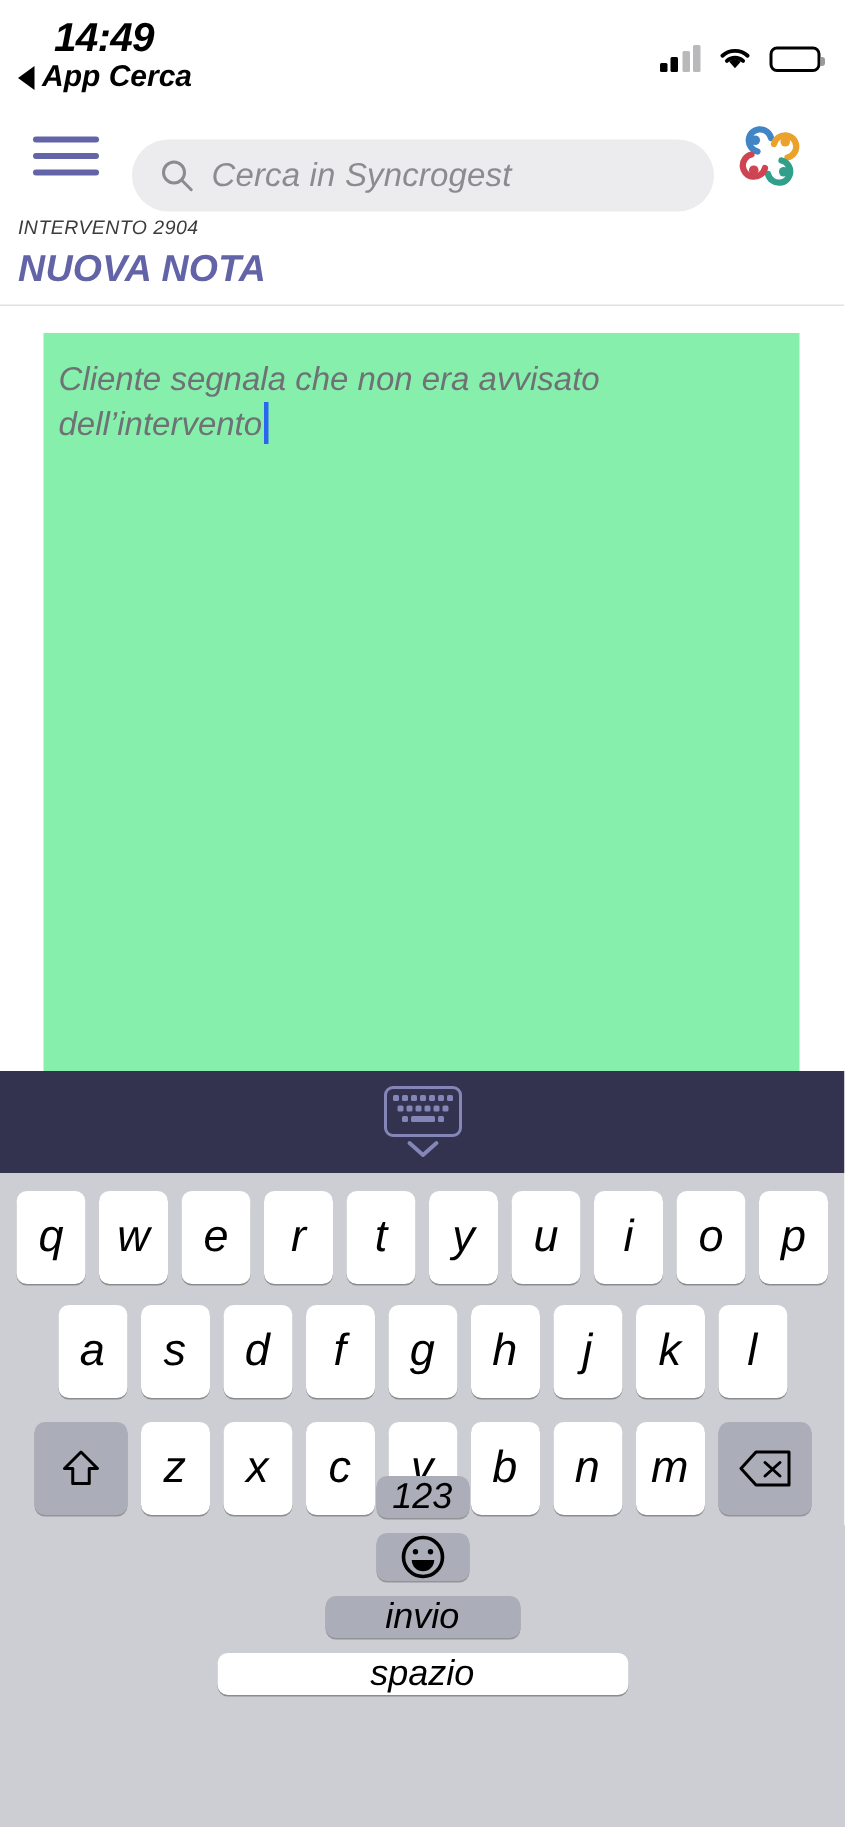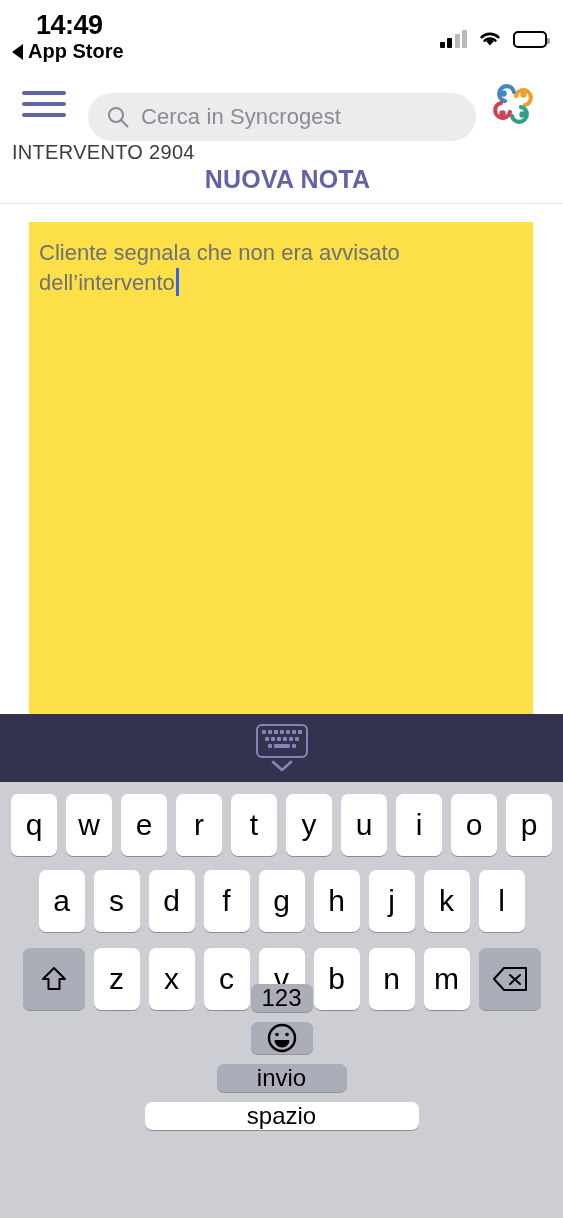--- a/index.html
+++ b/index.html
@@ -2,21 +2,21 @@
 <html><head>
 <meta charset="utf-8">
 <style>
   * { box-sizing: border-box; margin: 0; padding: 0; }
   html, body {
     width: 563px; height: 1218px;
     background: #ffffff;
     font-family: "Liberation Sans", sans-serif;
     overflow: hidden;
   }
-  .phone { position: relative; width: 563px; height: 1218px; background: #fff; }
+  .phone { position: relative; width: 563px; height: 1218px; background: #fff; font-style: italic; }
 
   
   .statusbar {
     position: absolute; top: 0; left: 0; width: 563px; height: 68px;
     background: #fff;
   }
   .status-time {
     position: absolute; left: 36px; top: 10px;
     font-size: 27px; font-weight: bold; color: #000;
     letter-spacing: -0.5px;
@@ -73,36 +73,36 @@
     font-size: 22px; color: #8b8b90; letter-spacing: 0.1px;
   }
   .logo { margin-left: 12px; width: 50px; height: 50px; }
 
   
   .page-header {
     position: absolute; top: 142px; left: 0; width: 563px; height: 62px;
     background: #fff; padding-left: 12px;
   }
   .eyebrow {
-    font-size: 20px; color: #3c3c40; letter-spacing: 0.3px; line-height: 20px;
+    font-size: 13px; color: #3c3c40; letter-spacing: 0.3px; line-height: 20px;
   }
   .page-title {
     font-size: 25px; font-weight: bold; color: #6264a7;
-    letter-spacing: 0.2px; line-height: 30px; margin-top: 2px; text-align: center;
+    letter-spacing: 0.2px; line-height: 30px; margin-top: 2px;
   }
   .divider {
     position: absolute; top: 203px; left: 0; width: 563px; height: 1px;
     background: #e2e2e5;
   }
 
   
   .editor {
     position: absolute; top: 222px; left: 29px;
     width: 504px; height: 492px;
-    background: #fde047;
+    background: #86efac;
     padding: 16px 10px 0 10px;
   }
   .editor-text {
     font-size: 22px; color: #6f7175; line-height: 30px;
     white-space: pre-wrap; display: inline;
   }
   .caret {
     display: inline-block; width: 3px; height: 28px;
     background: #2a66f0; vertical-align: -6px; margin-left: 1px;
   }
@@ -155,21 +155,21 @@
 </style>
 </head>
 <body>
 
 <div class="phone">
 
   <div class="statusbar">
     <div class="status-time">14:49</div>
     <div class="status-back">
       <span class="back-caret"></span>
-      <span>App Store</span>
+      <span>App Cerca</span>
     </div>
     <div class="status-right">
       <span class="signal">
         <i></i>
           <i></i>
           <i></i>
           <i></i>
       </span>
       <svg class="wifi" viewBox="0 0 26 19">
         <path d="M13 16.5 L9.2 12.2 a5.6 5.6 0 0 1 7.6 0 Z" fill="#000"></path>

